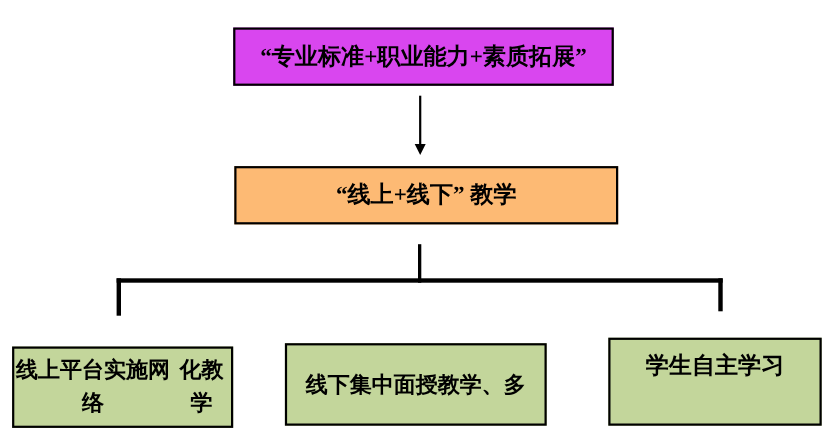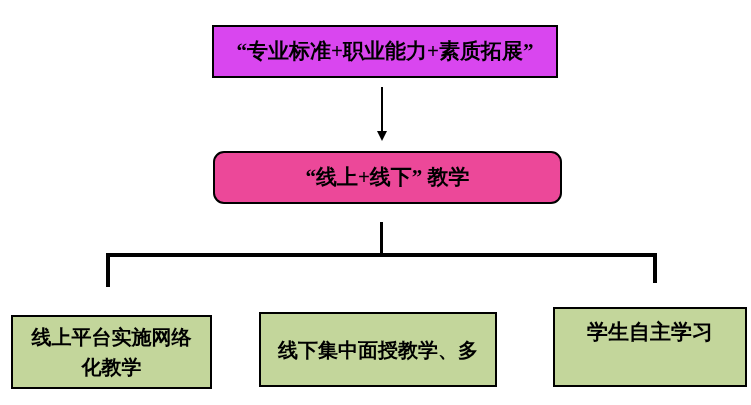--- a/index.html
+++ b/index.html
@@ -32,21 +32,21 @@
     left: 212px; top: 25px; width: 346px; height: 53px;
     font-size: 21px;
   }
   .node-middle {
     left: 213px; top: 151px; width: 349px; height: 53px;
     font-size: 21px;
   }
   .node-bottom-left {
     left: 11px; top: 315px; width: 201px; height: 74px;
     font-size: 20px; line-height: 30px;
-    flex-direction: column;
+    flex-direction: row;
   }
   .node-bottom-middle {
     left: 259px; top: 312px; width: 238px; height: 75px;
     font-size: 20px; line-height: 30px;
     flex-direction: column;
   }
   .node-bottom-right {
     left: 553px; top: 307px; width: 194px; height: 80px;
     font-size: 21px;
     align-items: flex-start;
@@ -74,21 +74,21 @@
 </head>
 <body>
 
 <div class="canvas">
 
   <div class="node node-top" style="background: #d946ef; border-color: rgb(0, 0, 0); color: rgb(0, 0, 0);">“专业标准+职业能力+素质拓展”</div>
 
   <div class="line arrow-shaft" style="background: rgb(0, 0, 0);"></div>
   <div class="arrow-head"></div>
 
-  <div class="node node-middle" style="background: #ec4899; border-color: rgb(0, 0, 0); color: rgb(0, 0, 0); border-radius: 11px;">“线上+线下” 教学</div>
+  <div class="node node-middle" style="background: #fdba74; border-color: rgb(0, 0, 0); color: rgb(0, 0, 0);">“线上+线下” 教学</div>
 
   <div class="line conn-stub" style="background: rgb(0, 0, 0);"></div>
   <div class="line conn-hbar" style="background: rgb(0, 0, 0);"></div>
   <div class="line conn-ldrop" style="background: rgb(0, 0, 0);"></div>
   <div class="line conn-rdrop" style="background: rgb(0, 0, 0);"></div>
 
   <div class="node node-bottom-left" style="background: rgb(195, 214, 155); border-color: rgb(0, 0, 0); color: rgb(0, 0, 0);">
     <span class="t-line">线上平台实施网络</span>
     <span class="t-line">化教学</span>
   </div>

